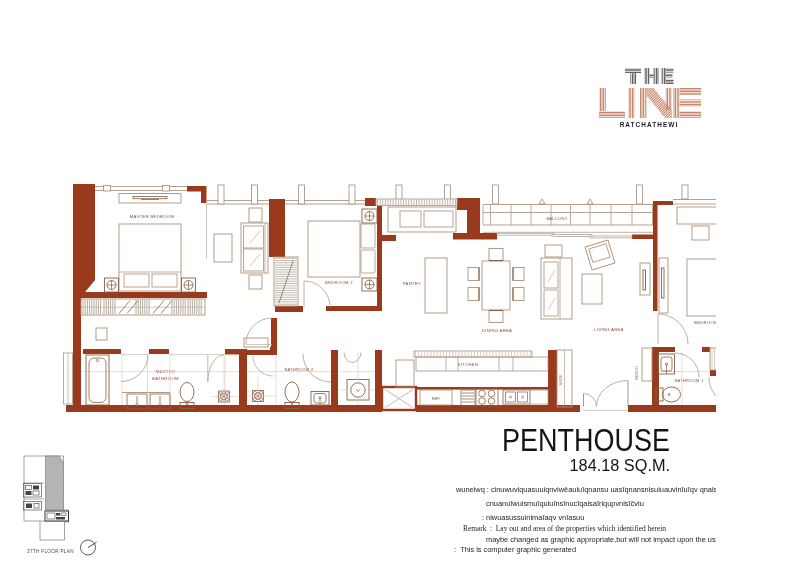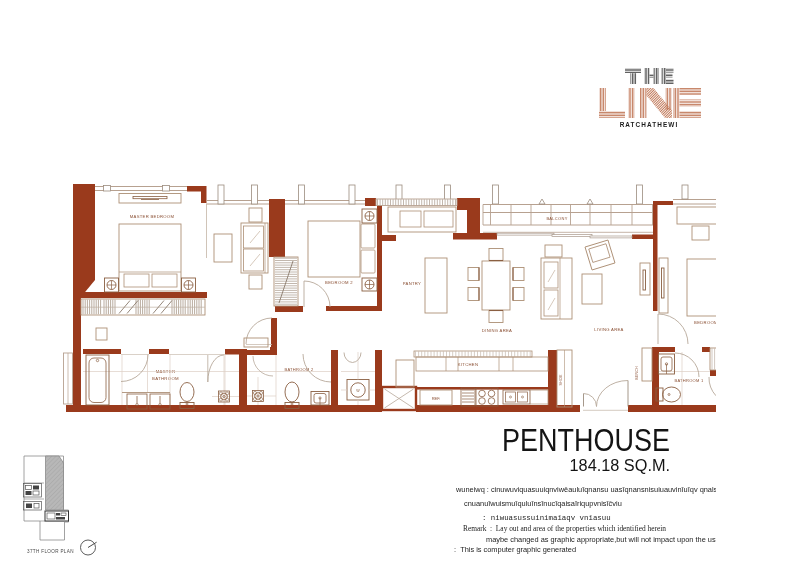--- a/index.html
+++ b/index.html
@@ -752,23 +752,23 @@
 
 <text x="649" y="127" font-size="6.4" font-weight="bold" letter-spacing="1.1" fill="#1c1c1c" text-anchor="middle">RATCHATHEWI</text>
 </svg>
 
 <div class="abs" style="right:46px;top:422.5px;font-size:31px;letter-spacing:0px;color:#141414;transform:scaleX(0.87);transform-origin:100% 50%;">PENTHOUSE</div>
 
 <div class="abs" style="right:46px;top:455.5px;font-size:16.3px;color:#141414;">184.18 SQ.M.</div>
 
 <div class="rl" style="left:456px;top:486px;">wuneiwq : cinuwuviquasuuiqnviwěauluĭqnansu uasĭqnansnisuiuauvinĭuĭqv qnalsuĭuaĭulci</div>
 
-<div class="rl" style="left:464px;top:500px;">cnuanuĭwuismuĭquluĭnsĭnucĭqaisaĭriqupvnisĭčviu</div>
-
-<div class="rl" style="left:482px;top:514px;font-family:Liberation Mono, monospace;">: niwuasussuinimaĭaqv vnĭasuu</div>
+<div class="rl" style="left:486px;top:500px;">cnuanuĭwuismuĭquluĭnsĭnucĭqaisaĭriqupvnisĭčviu</div>
+
+<div class="rl" style="left:482px;top:514px;">: niwuasussuinimaĭaqv vnĭasuu</div>
 
 <div class="rl" style="left:463px;top:524.5px;font-family:Liberation Serif, serif;">Remark&nbsp;&nbsp;:&nbsp;&nbsp;Lay out and area of the properties which identified herein</div>
 
 <div class="rl" style="left:486px;top:535.5px;">maybe changed as graphic appropriate,but will not impact upon the use</div>
 
 <div class="rl" style="left:454px;top:545.5px;">:&nbsp;&nbsp;This is computer graphic generated</div>
 
 
 </div>
 

